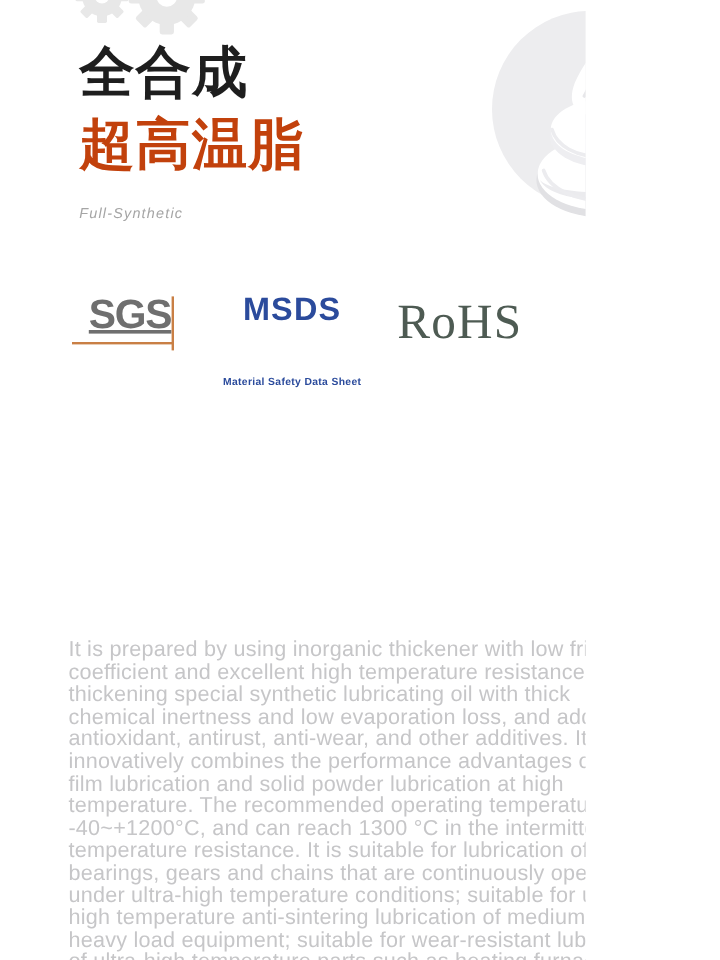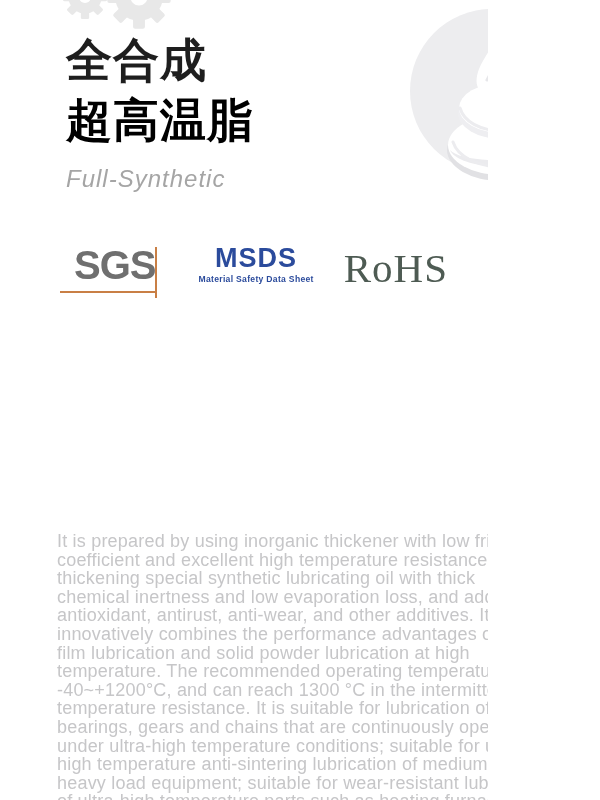--- a/index.html
+++ b/index.html
@@ -15,35 +15,35 @@
   .gear-small{left:62px;top:-26px;}
   .gear-large{left:106px;top:-36px;}
 
   
   .hero-visual{position:absolute;left:400px;top:0;width:200px;height:220px;}
 
   
   .title-block{position:absolute;left:66px;top:30px;line-height:60px;
     font-weight:700;font-size:46px;letter-spacing:1px;}
   .title-line1{color:#1e1e1e;}
-  .title-line2{color:#000000;}
+  .title-line2{color:#c2410c;}
 
   .subtitle-block{position:absolute;left:66px;top:162px;
-    font-style:italic;color:#a5a5a5;font-size:24px;line-height:33px;letter-spacing:1px;}
+    font-style:italic;color:#a5a5a5;font-size:12px;line-height:33px;letter-spacing:1px;}
 
   
   .badges{position:absolute;left:60px;top:240px;height:56px;display:flex;align-items:flex-start;}
   .badge-sgs{position:relative;margin-top:3px;padding:0 5px 7px 14px;}
   .badge-sgs .sgs-text{
-    font-size:40px;font-weight:800;color:#6f6f6f;letter-spacing:-1px;
-    font-family:"Liberation Sans",sans-serif;}
+    font-size:34px;font-weight:800;color:#6f6f6f;letter-spacing:-1px;
+    font-family:"Liberation Sans",sans-serif;text-decoration:underline;}
   .badge-sgs .sgs-hline{position:absolute;left:0;right:3px;bottom:2px;height:2px;background:#c97f45;}
   .badge-sgs .sgs-vline{position:absolute;right:3px;top:4px;bottom:-3px;width:2px;background:#c97f45;}
 
-  .badge-msds{margin-left:38px;margin-top:5px;display:flex;flex-direction:column;align-items:center;}
+  .badge-msds{margin-left:38px;margin-top:5px;display:flex;flex-direction:column;align-items:center;gap:39px;}
   .badge-msds .msds-text{font-size:27px;font-weight:800;color:#2b4b9c;letter-spacing:1px;line-height:26px;}
   .badge-msds .msds-sub{font-size:8.6px;font-weight:700;color:#2b4b9c;letter-spacing:0.3px;margin-top:3px;white-space:nowrap;}
 
   .badge-rohs{margin-left:30px;margin-top:4px;
     font-family:"Liberation Serif","DejaVu Serif",serif;
     font-size:41px;color:#4e5b53;letter-spacing:1px;}
 
   
   .desc-zh{
     position:absolute;left:57px;top:292px;width:492px;

